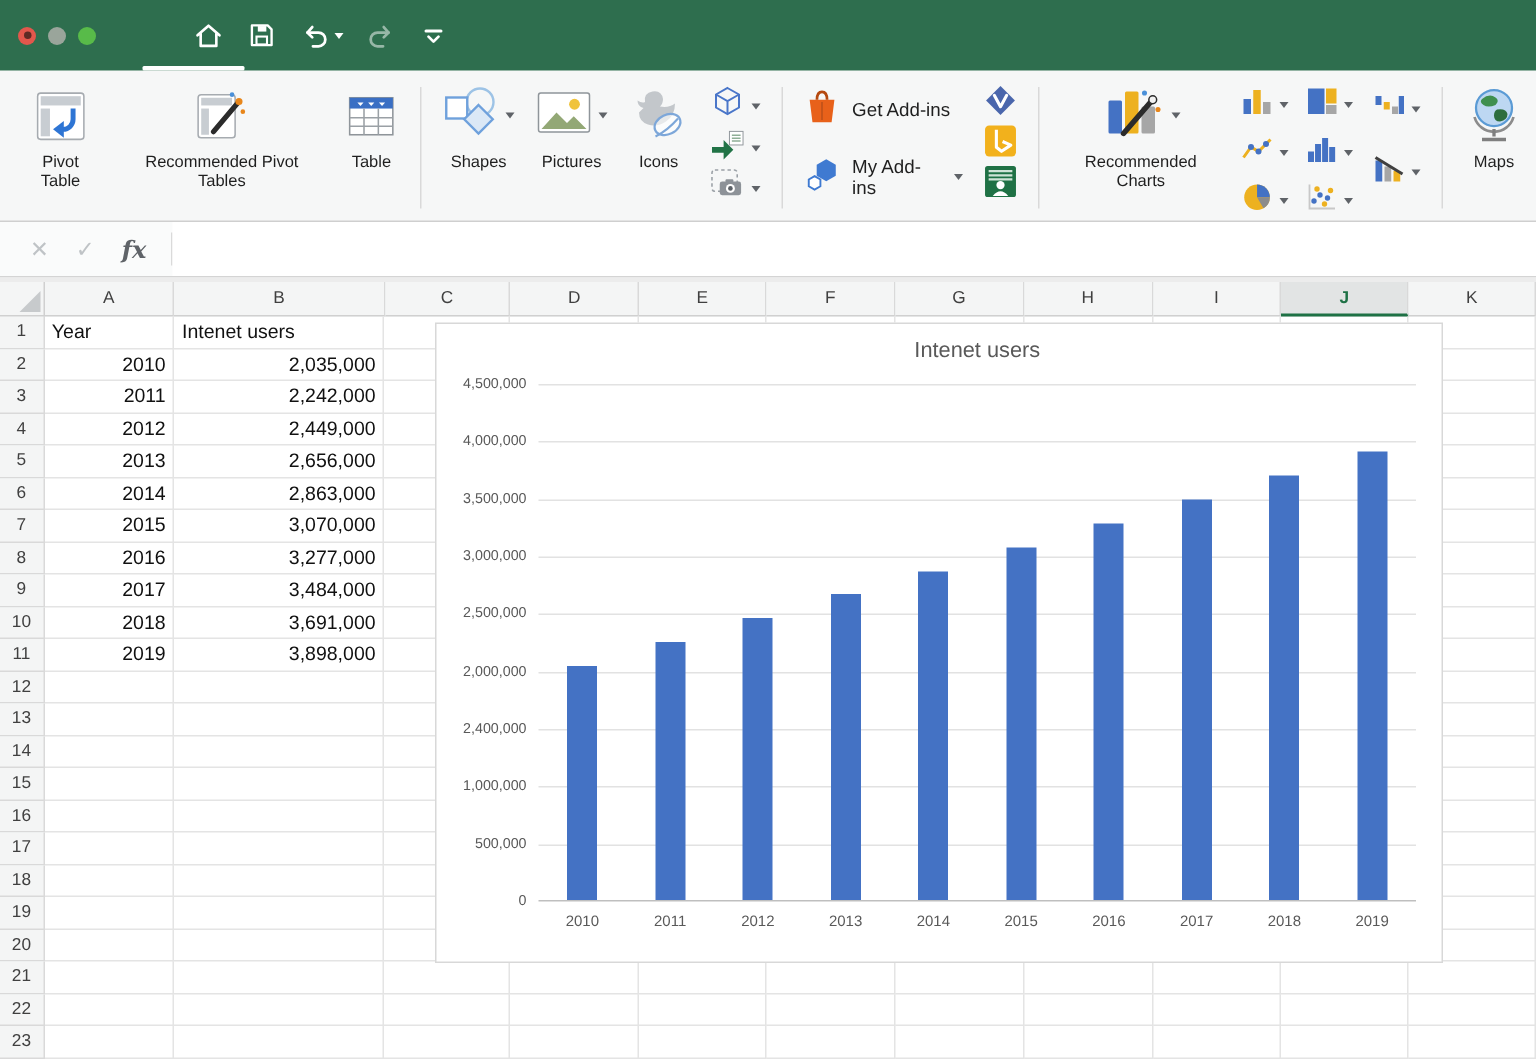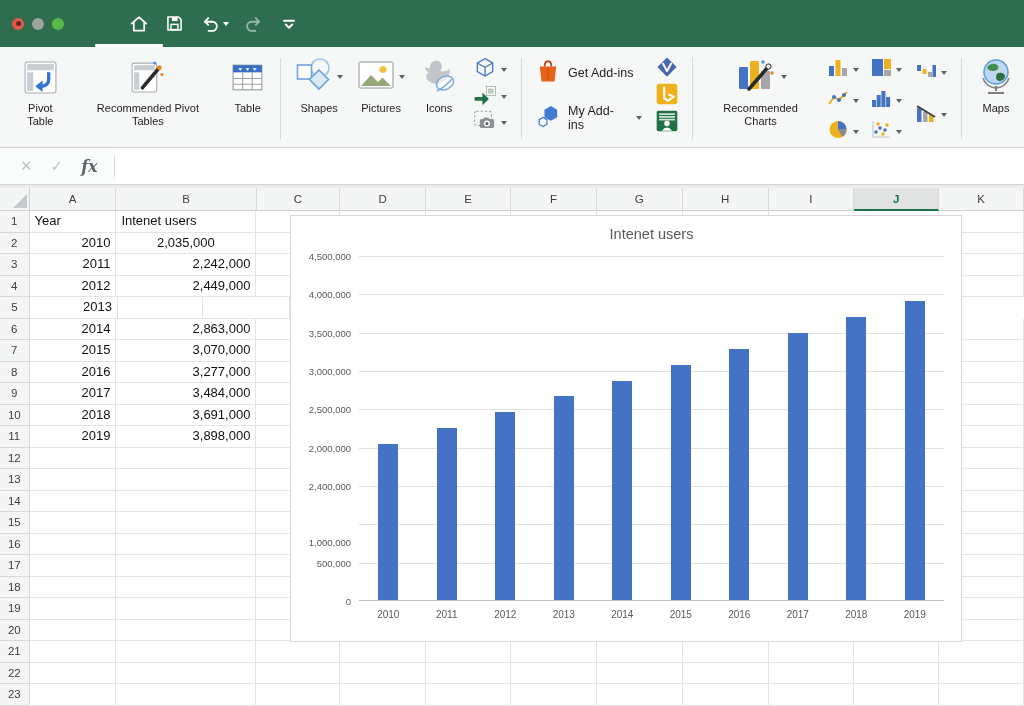--- a/index.html
+++ b/index.html
@@ -459,21 +459,21 @@
         <div class="cell" style="width: 87px;"></div>
         <div class="cell" style="width: 87px;"></div>
         <div class="cell" style="width: 87px;"></div>
         <div class="cell" style="width: 87px;"></div>
         <div class="cell" style="width: 86px;"></div>
         <div class="cell" style="width: 86px;"></div>
       </div>
       <div class="srow">
         <div class="row-h">2</div>
         <div class="cell" style="width: 88px; text-align: right;">2010</div>
-        <div class="cell" style="width: 142px; text-align: center;">2,035,000</div>
+        <div class="cell" style="width: 142px; text-align: right;">2,035,000</div>
         <div class="cell" style="width: 85px;"></div>
         <div class="cell" style="width: 87px;"></div>
         <div class="cell" style="width: 86px;"></div>
         <div class="cell" style="width: 87px;"></div>
         <div class="cell" style="width: 87px;"></div>
         <div class="cell" style="width: 87px;"></div>
         <div class="cell" style="width: 87px;"></div>
         <div class="cell" style="width: 86px;"></div>
         <div class="cell" style="width: 86px;"></div>
       </div>
@@ -501,20 +501,21 @@
         <div class="cell" style="width: 87px;"></div>
         <div class="cell" style="width: 87px;"></div>
         <div class="cell" style="width: 87px;"></div>
         <div class="cell" style="width: 87px;"></div>
         <div class="cell" style="width: 86px;"></div>
         <div class="cell" style="width: 86px;"></div>
       </div>
       <div class="srow">
         <div class="row-h">5</div>
         <div class="cell" style="width: 88px; text-align: right;">2013</div>
+        <div class="cell" style="width: 142px; text-align: right;">2,656,000</div>
         <div class="cell" style="width: 85px;"></div>
         <div class="cell" style="width: 87px;"></div>
         <div class="cell" style="width: 86px;"></div>
         <div class="cell" style="width: 87px;"></div>
         <div class="cell" style="width: 87px;"></div>
         <div class="cell" style="width: 87px;"></div>
         <div class="cell" style="width: 87px;"></div>
         <div class="cell" style="width: 86px;"></div>
         <div class="cell" style="width: 86px;"></div>
       </div>
@@ -791,21 +792,21 @@
         <div class="bar" style="left: 194.75px; width: 20px; height: 203.627px; background: rgb(68, 114, 196);"></div>
         <div class="bar" style="left: 253.25px; width: 20px; height: 219.497px; background: rgb(68, 114, 196);"></div>
         <div class="bar" style="left: 311.75px; width: 20px; height: 235.367px; background: rgb(68, 114, 196);"></div>
         <div class="bar" style="left: 370.25px; width: 20px; height: 251.237px; background: rgb(68, 114, 196);"></div>
         <div class="bar" style="left: 428.75px; width: 20px; height: 267.107px; background: rgb(68, 114, 196);"></div>
         <div class="bar" style="left: 487.25px; width: 20px; height: 282.977px; background: rgb(68, 114, 196);"></div>
         <div class="bar" style="left: 545.75px; width: 20px; height: 298.847px; background: rgb(68, 114, 196);"></div>
       </div>
   <div class="ylab" style="top: 385px;">0</div>
       <div class="ylab" style="top: 346.667px;">500,000</div>
-      <div class="ylab" style="top: 308.333px; margin-top: 18px;">1,000,000</div>
+      <div class="ylab" style="top: 308.333px;">1,000,000</div>
       <div class="ylab" style="top: 270px;">2,400,000</div>
       <div class="ylab" style="top: 231.667px;">2,000,000</div>
       <div class="ylab" style="top: 193.333px;">2,500,000</div>
       <div class="ylab" style="top: 155px;">3,000,000</div>
       <div class="ylab" style="top: 116.667px;">3,500,000</div>
       <div class="ylab" style="top: 78.3333px;">4,000,000</div>
       <div class="ylab" style="top: 40px;">4,500,000</div>
       <div class="xlab" style="left: 68px; width: 58.5px; top: 393px;">2010</div>
       <div class="xlab" style="left: 126.5px; width: 58.5px; top: 393px;">2011</div>
       <div class="xlab" style="left: 185px; width: 58.5px; top: 393px;">2012</div>

